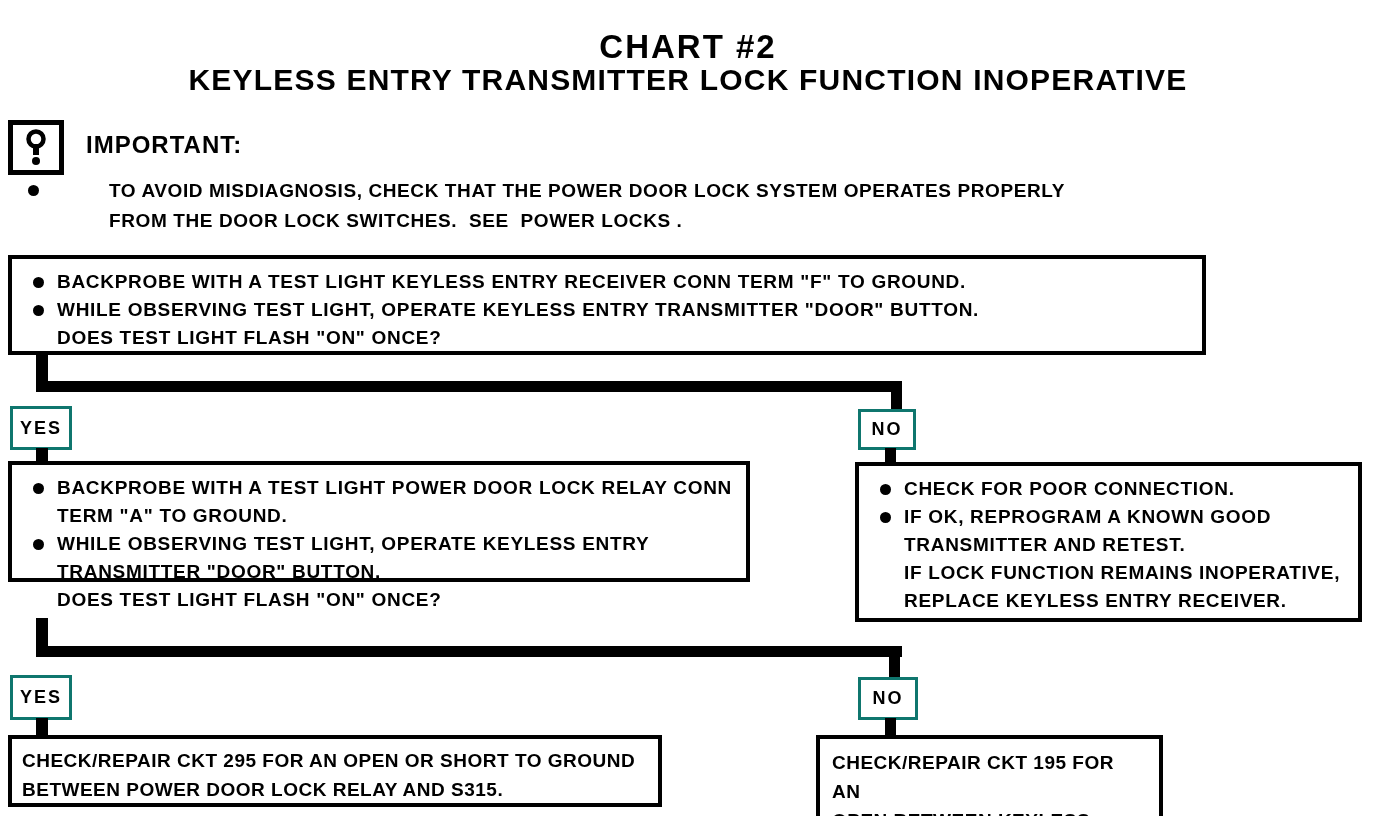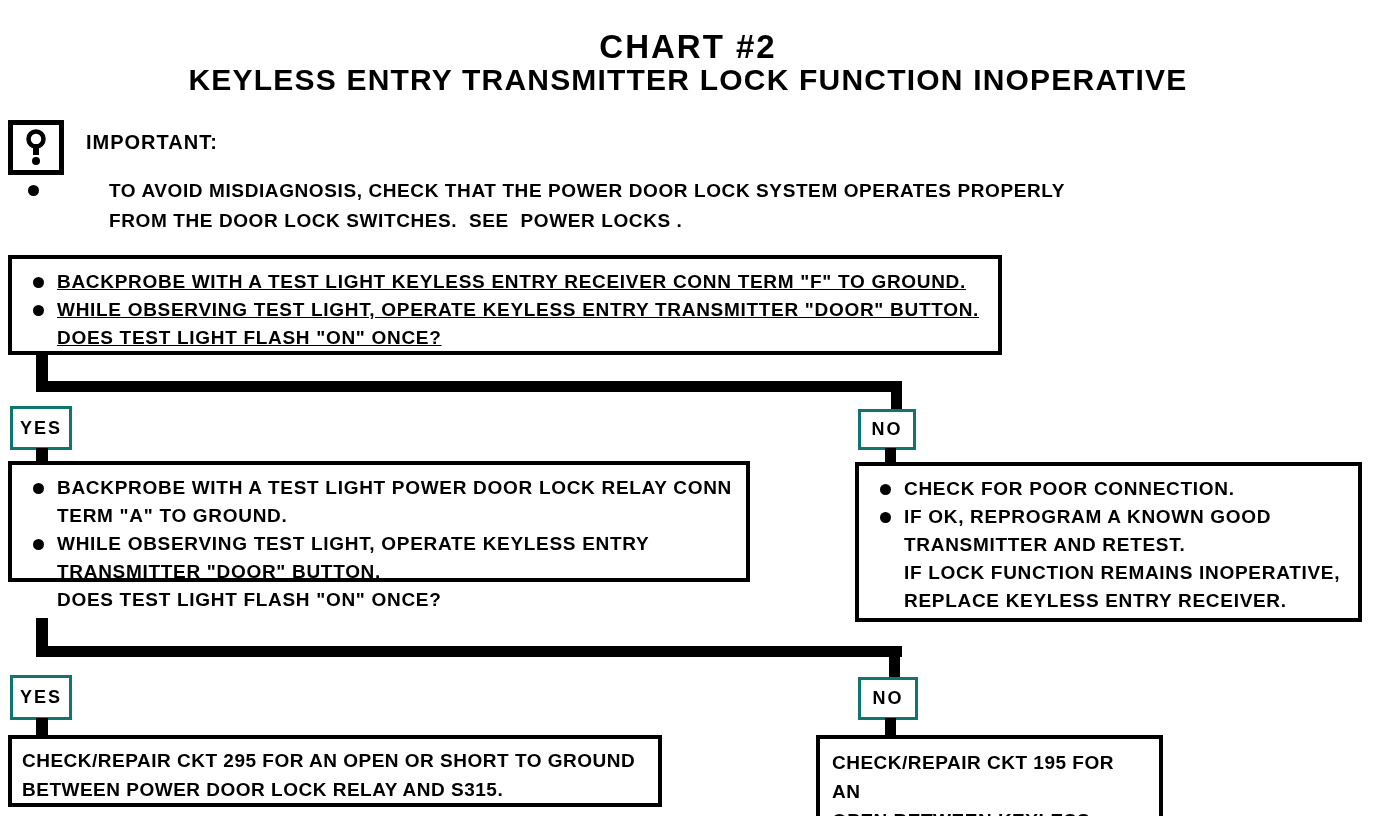--- a/index.html
+++ b/index.html
@@ -16,38 +16,38 @@
   .subtitle {
     position:absolute; top:36px; left:0; width:100%; text-align:center;
     font-size:30px; letter-spacing:1.2px;
   }
   .imp-icon {
     position:absolute; left:8px; top:93px; width:56px; height:55px;
     border:5px solid #000; box-sizing:border-box;
     display:flex; align-items:center; justify-content:center;
   }
   .imp-label {
-    position:absolute; left:86px; top:104px; font-size:20px; letter-spacing:1px;
+    position:absolute; left:86px; top:104px; font-size:24px; letter-spacing:1px;
   }
   .imp-note-row {
     position:absolute; left:28px; top:149px; width:1120px;
     display:flex; gap:70px;
   }
   .note-text {
     font-size:19px; line-height:30px; letter-spacing:0.6px; white-space:pre-wrap;
   }
   .bdot {
     flex:none; width:11px; height:11px; border-radius:50%; background:#000;
     margin-top:9px;
   }
   .fbox {
     position:absolute; border:4px solid #000; box-sizing:border-box;
     background:#fff; padding:9px 12px;
   }
-  #box1 { left:8px;   top:228px; width:994px; height:100px;text-decoration:underline; }
+  #box1 { left:8px;   top:228px; width:1198px; height:100px; }
   #box2 { left:8px;   top:434px; width:742px; height:121px; }
   #box3 { left:855px; top:435px; width:507px; height:160px; }
   #boxL { left:8px;   top:708px; width:654px; height:72px;  padding:7px 10px; }
   #boxR { left:816px; top:708px; width:347px; height:104px; padding:9px 12px; }
   .brow { display:flex; gap:13px; }
   .brow .bdot { margin-left:9px; }
   .btxt {
     font-size:19px; line-height:28px; letter-spacing:0.7px; white-space:pre-wrap;
   }
   .rtxt {

